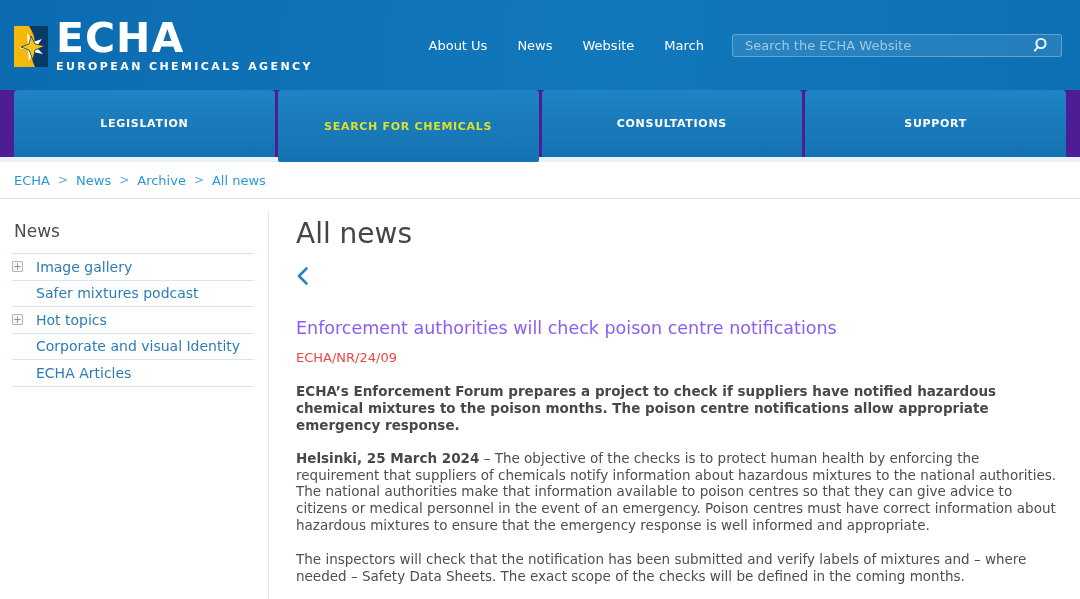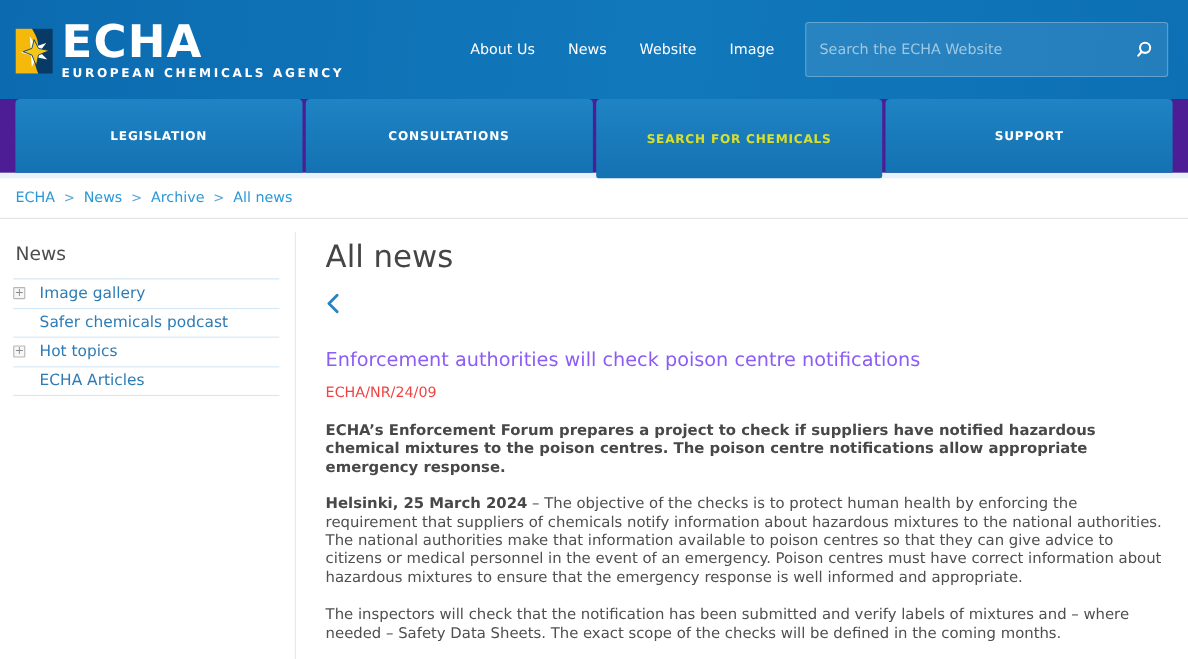--- a/index.html
+++ b/index.html
@@ -10,21 +10,21 @@
   .header { height:90px; background:linear-gradient(95deg,#0c6bb0 0%,#1178bb 55%,#0d70b5 100%);
             display:flex; align-items:center; padding:0 18px 0 14px; position:relative; }
   .logo-block { display:flex; align-items:flex-start; gap:8px; }
   .logo-square { width:34px; height:41px; display:block; margin-top:9px; }
   .logo-text-wrap { display:flex; flex-direction:column; }
   .logo-title { color:#ffffff; font-size:41px; font-weight:bold; line-height:42px; letter-spacing:1px; }
   .logo-sub { color:#ffffff; font-size:11px; font-weight:bold; letter-spacing:2.4px; margin-top:1px; }
   .header-spacer { flex:1; }
   .top-links { display:flex; gap:30px; margin-right:28px; }
   .top-link { color:#ffffff; font-size:13px; cursor:pointer; text-decoration:none;text-align:center; }
-  .search-box { width:330px; height:50px; background:rgba(255,255,255,0.10);
+  .search-box { width:330px; height:23px; background:rgba(255,255,255,0.10);
                 border:1px solid rgba(255,255,255,0.28); border-radius:3px;
                 display:flex; align-items:center; padding:0 10px 0 12px; }
   .search-input { flex:1; background:transparent; border:none; outline:none;
                   color:#e8f3fa; font-size:13px; font-family:inherit; }
   .search-input::placeholder { color:#9fc8e2; opacity:1; }
   .search-icon { width:18px; height:18px; flex:0 0 auto; cursor:pointer; }
 
   
   .navrow { height:67px; background:#4c1d95; display:flex; gap:3px; padding:0 14px; position:relative; }
   .tab { flex:1; display:flex; align-items:center; justify-content:center;
@@ -79,35 +79,35 @@
     <div class="logo-text-wrap">
       <div class="logo-title">ECHA</div>
       <div class="logo-sub">EUROPEAN CHEMICALS AGENCY</div>
     </div>
   </div>
   <div class="header-spacer"></div>
   <div class="top-links">
     <a class="top-link">About Us</a>
     <a class="top-link">News</a>
     <a class="top-link">Website</a>
-    <a class="top-link">Image</a>
+    <a class="top-link">March</a>
   </div>
   <div class="search-box">
     <input class="search-input" type="text" placeholder="Search the ECHA Website" style="">
     <svg class="search-icon" viewBox="0 0 18 18">
       <circle cx="8" cy="7.5" r="4.6" fill="none" stroke="#ffffff" stroke-width="1.9"></circle>
       <line x1="4.9" y1="11" x2="1.8" y2="14.6" stroke="#ffffff" stroke-width="1.9" stroke-linecap="round"></line>
     </svg>
   </div>
 </div>
 
 <div class="navrow">
   <div class="tab">LEGISLATION</div>
+  <div class="tab active">SEARCH FOR CHEMICALS</div>
   <div class="tab">CONSULTATIONS</div>
-  <div class="tab active">SEARCH FOR CHEMICALS</div>
   <div class="tab">SUPPORT</div>
 </div>
 <div class="nav-strip"></div>
 
 <div class="breadcrumb">
   <a class="crumb">ECHA</a>
   <span class="crumb-sep">&gt;</span>
   <a class="crumb">News</a>
   <span class="crumb-sep">&gt;</span>
   <a class="crumb">Archive</a>
@@ -121,27 +121,31 @@
     <div class="side-title">News</div>
 
     <div class="side-item">
       <span class="side-icon-cell">
           <span class="expander">+</span>
         </span>
       <span class="side-label">Image gallery</span>
     </div>
     <div class="side-item">
       <span class="side-icon-cell"></span>
-      <span class="side-label">Safer chemicals podcast</span>
+      <span class="side-label">Safer mixtures podcast</span>
     </div>
     <div class="side-item">
       <span class="side-icon-cell">
           <span class="expander">+</span>
         </span>
       <span class="side-label">Hot topics</span>
+    </div>
+    <div class="side-item">
+      <span class="side-icon-cell"></span>
+      <span class="side-label">Corporate and visual Identity</span>
     </div>
     <div class="side-item">
       <span class="side-icon-cell"></span>
       <span class="side-label">ECHA Articles</span>
     </div>
   </div>
 
   <div class="vdivider"></div>
 
   <div class="main">
@@ -149,21 +153,21 @@
 
     <a class="back-link">
       <svg width="13" height="20" viewBox="0 0 13 20">
         <polyline points="10.5,2.5 3,10 10.5,17.5" fill="none" stroke="#2884c2" stroke-width="2.6" stroke-linecap="round" stroke-linejoin="round"></polyline>
       </svg>
     </a>
 
     <h2 class="article-title">Enforcement authorities will check poison centre notifications</h2>
     <div class="article-ref">ECHA/NR/24/09</div>
 
-    <p class="lead">ECHA’s Enforcement Forum prepares a project to check if suppliers have notified hazardous chemical mixtures to the poison centres. The poison centre notifications allow appropriate emergency response.</p>
+    <p class="lead">ECHA’s Enforcement Forum prepares a project to check if suppliers have notified hazardous chemical mixtures to the poison months. The poison centre notifications allow appropriate emergency response.</p>
 
     <p class="para"><b>Helsinki, 25 March 2024</b><span> – The objective of the checks is to protect human health by enforcing the requirement that suppliers of chemicals notify information about hazardous mixtures to the national authorities. The national authorities make that information available to poison centres so that they can give advice to citizens or medical personnel in the event of an emergency. Poison centres must have correct information about hazardous mixtures to ensure that the emergency response is well informed and appropriate.</span></p>
 
     <p class="para"><span>The inspectors will check that the notification has been submitted and verify labels of mixtures and – where needed – Safety Data Sheets. The exact scope of the checks will be defined in the coming months.</span></p>
 
     
   </div>
 </div>
 
 </body></html>

